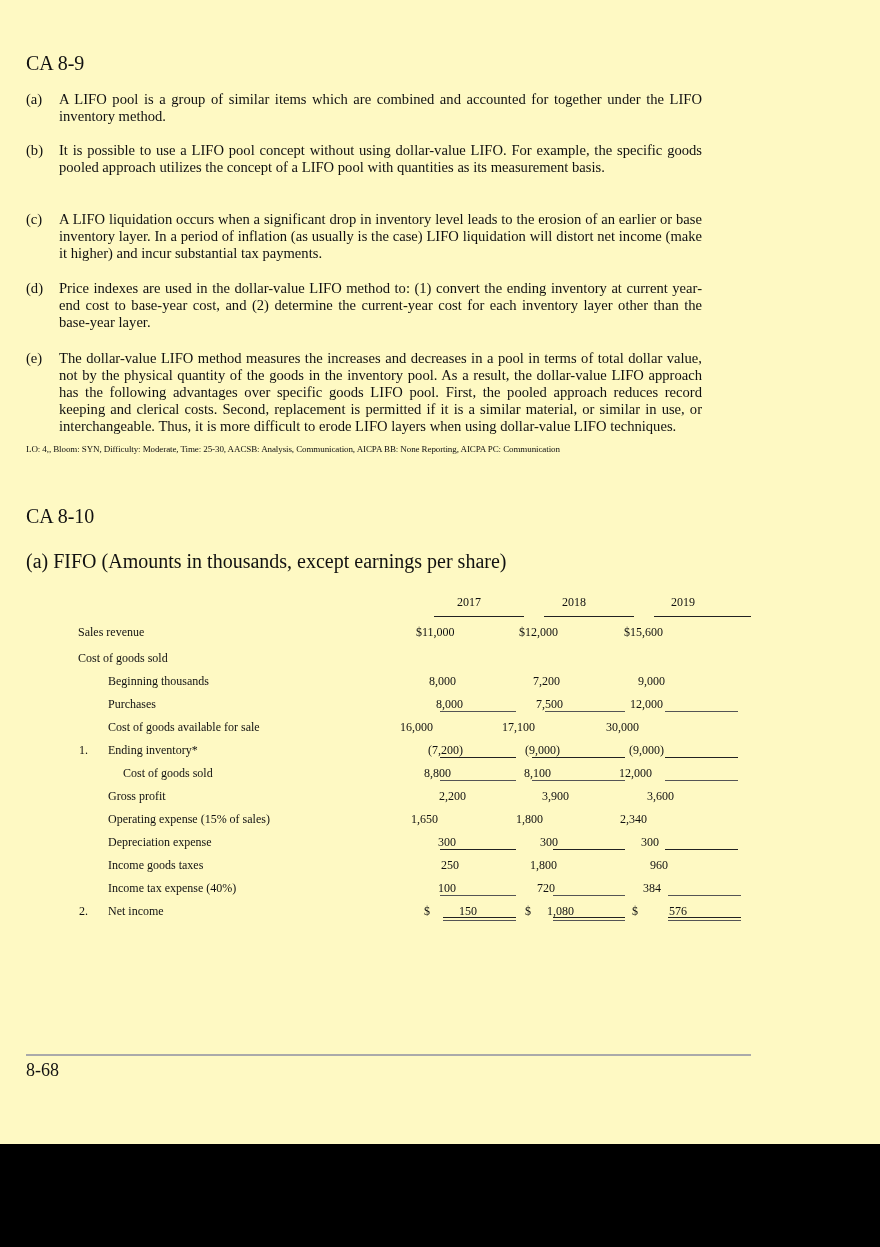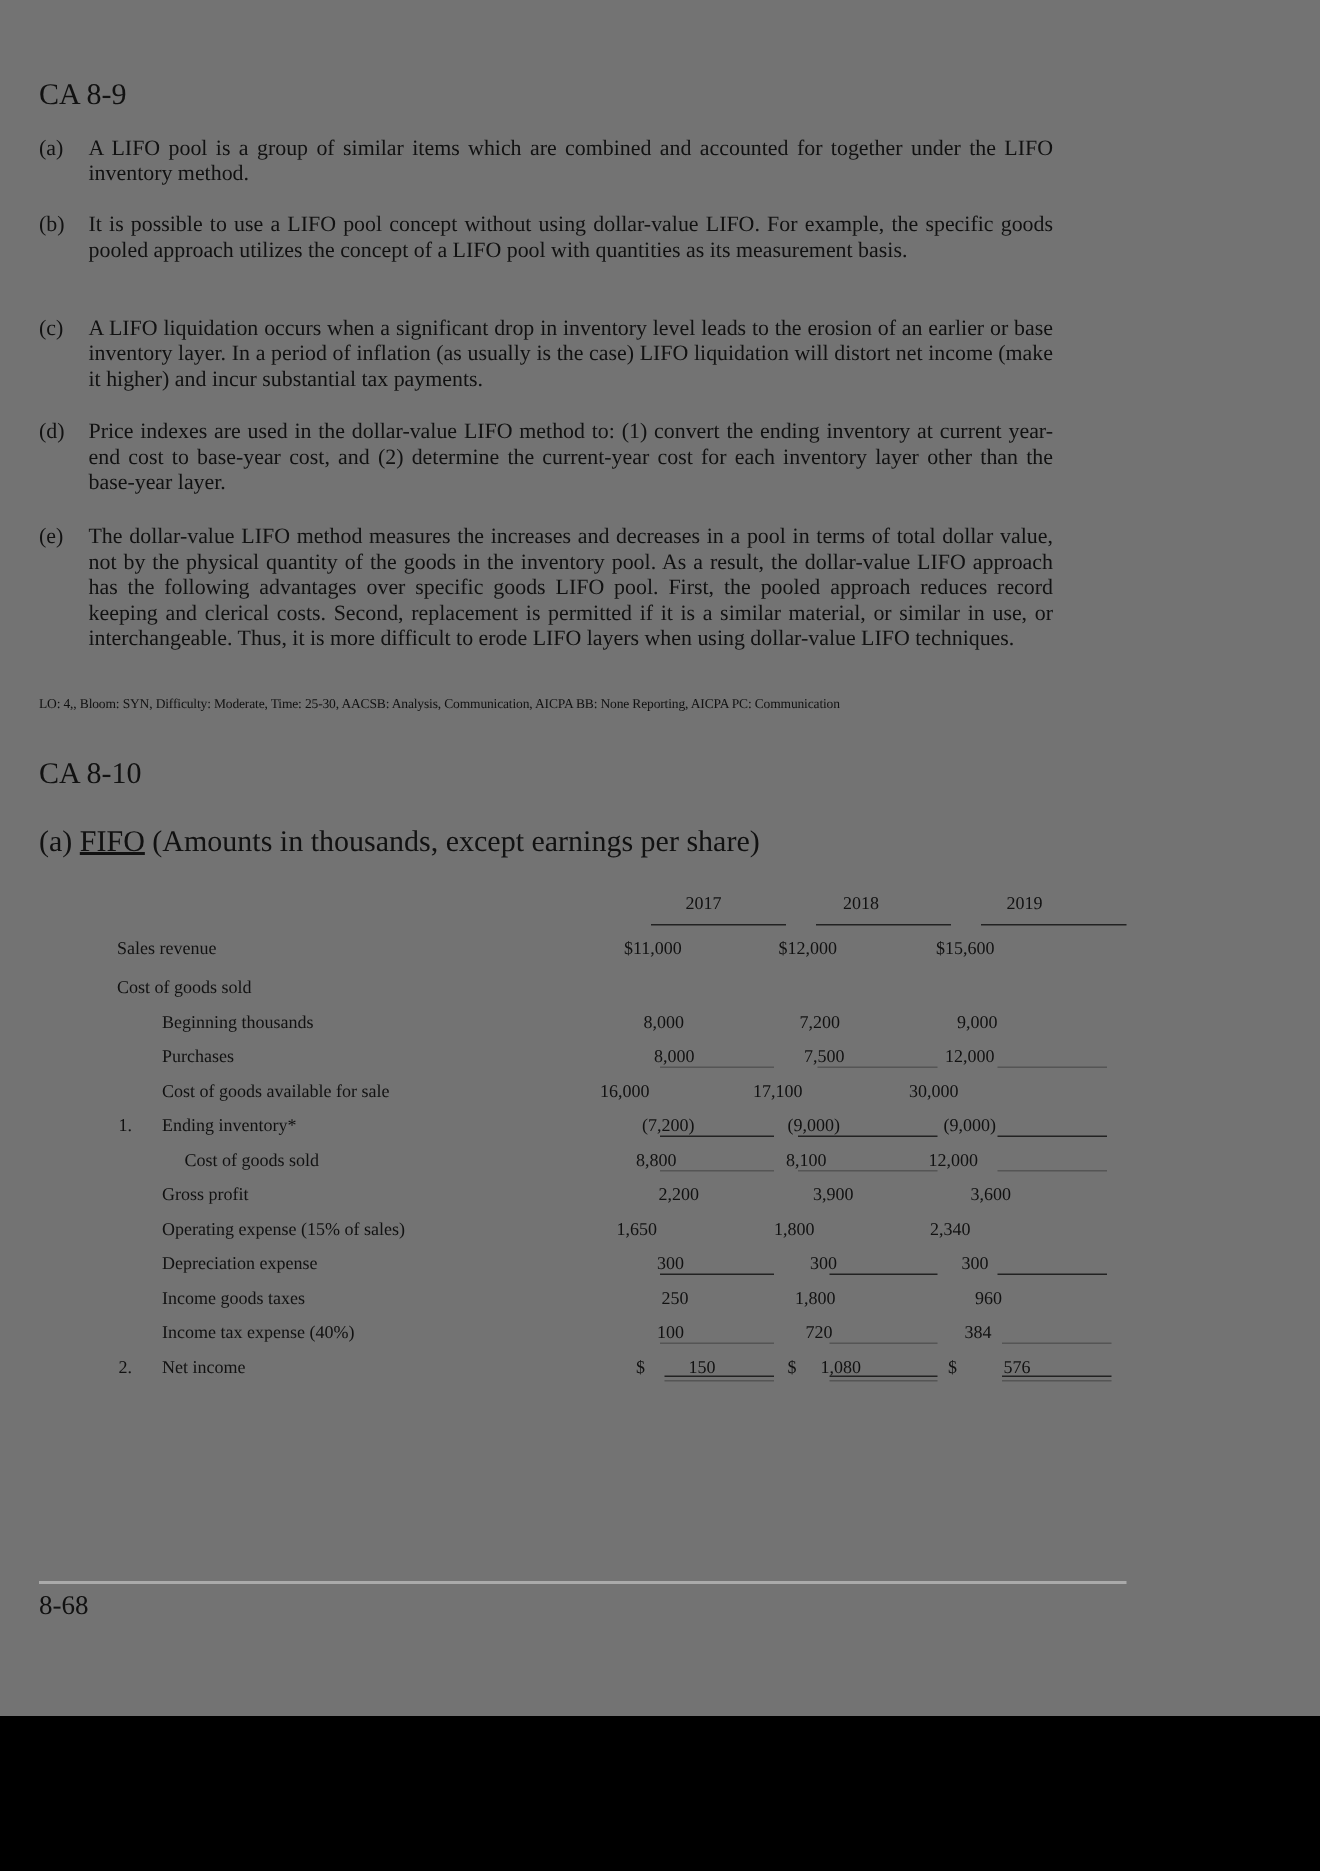--- a/index.html
+++ b/index.html
@@ -1,34 +1,34 @@
 <!DOCTYPE html>
 <html><head>
 <meta charset="utf-8">
 <style>
   html, body { margin: 0; padding: 0; }
   body {
     width: 880px; height: 1247px; position: relative; overflow: hidden;
     background: #ffffff; color: #111;
     font-family: "Liberation Serif", "DejaVu Serif", serif;
   }
-  .page { position: absolute; left: 0; top: 0; width: 880px; height: 1144px; background: #737373; }
+  .page { position: absolute; left: 0; top: 0; width: 880px; height: 1144px; background: #fef9c3; }
   .blackband { position: absolute; left: 0; top: 1144px; width: 880px; height: 103px; background: #000; }
 
   .h-section { position: absolute; left: 26px; font-size: 20px; }
   .para {
     position: absolute; left: 26px; width: 676px;
     font-size: 14.6px; line-height: 17px; text-align: justify;
   }
   .para .lbl { position: absolute; left: 0; top: 0; }
   .para .txt { display: block; margin-left: 33px; }
-  .meta { position: absolute; left: 26px; top: 464px; font-size: 9px; white-space: nowrap; letter-spacing: -0.1px; }
+  .meta { position: absolute; left: 26px; top: 444px; font-size: 9px; white-space: nowrap; letter-spacing: -0.1px; }
 
   .subhead { position: absolute; left: 26px; top: 550px; font-size: 20px; white-space: nowrap; }
-  .subhead .u { text-decoration: underline; }
+  .subhead .u { }
 
   .abs { position: absolute; white-space: nowrap; font-size: 12px; line-height: 22px; }
   .hline { position: absolute; height: 0; border-top: 1px solid #555; }
   .hline.dark { border-top: 1px solid #222; }
 
   .footer-rule { position: absolute; left: 26px; top: 1054px; width: 725px; height: 0; border-top: 2px solid #aaa; }
   .footer-page { position: absolute; left: 26px; top: 1060px; font-size: 18px; }
 </style>
 </head>
 <body>

